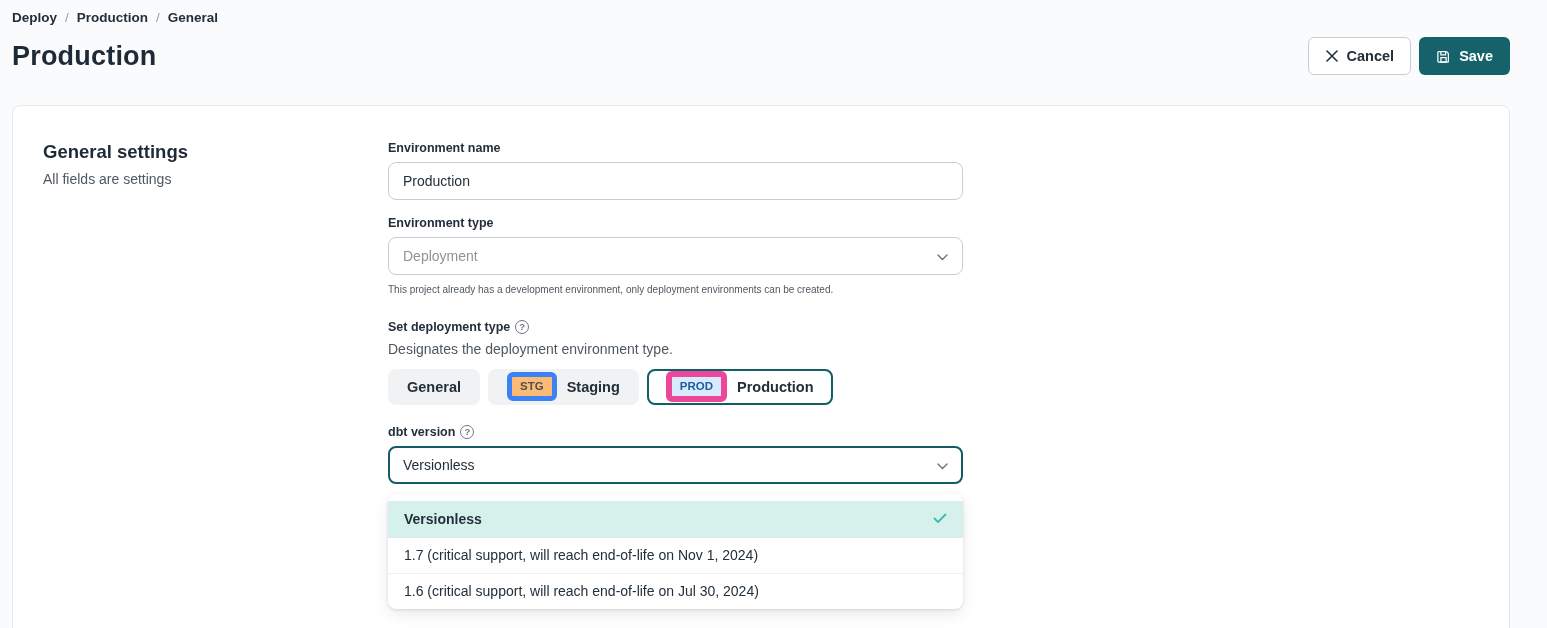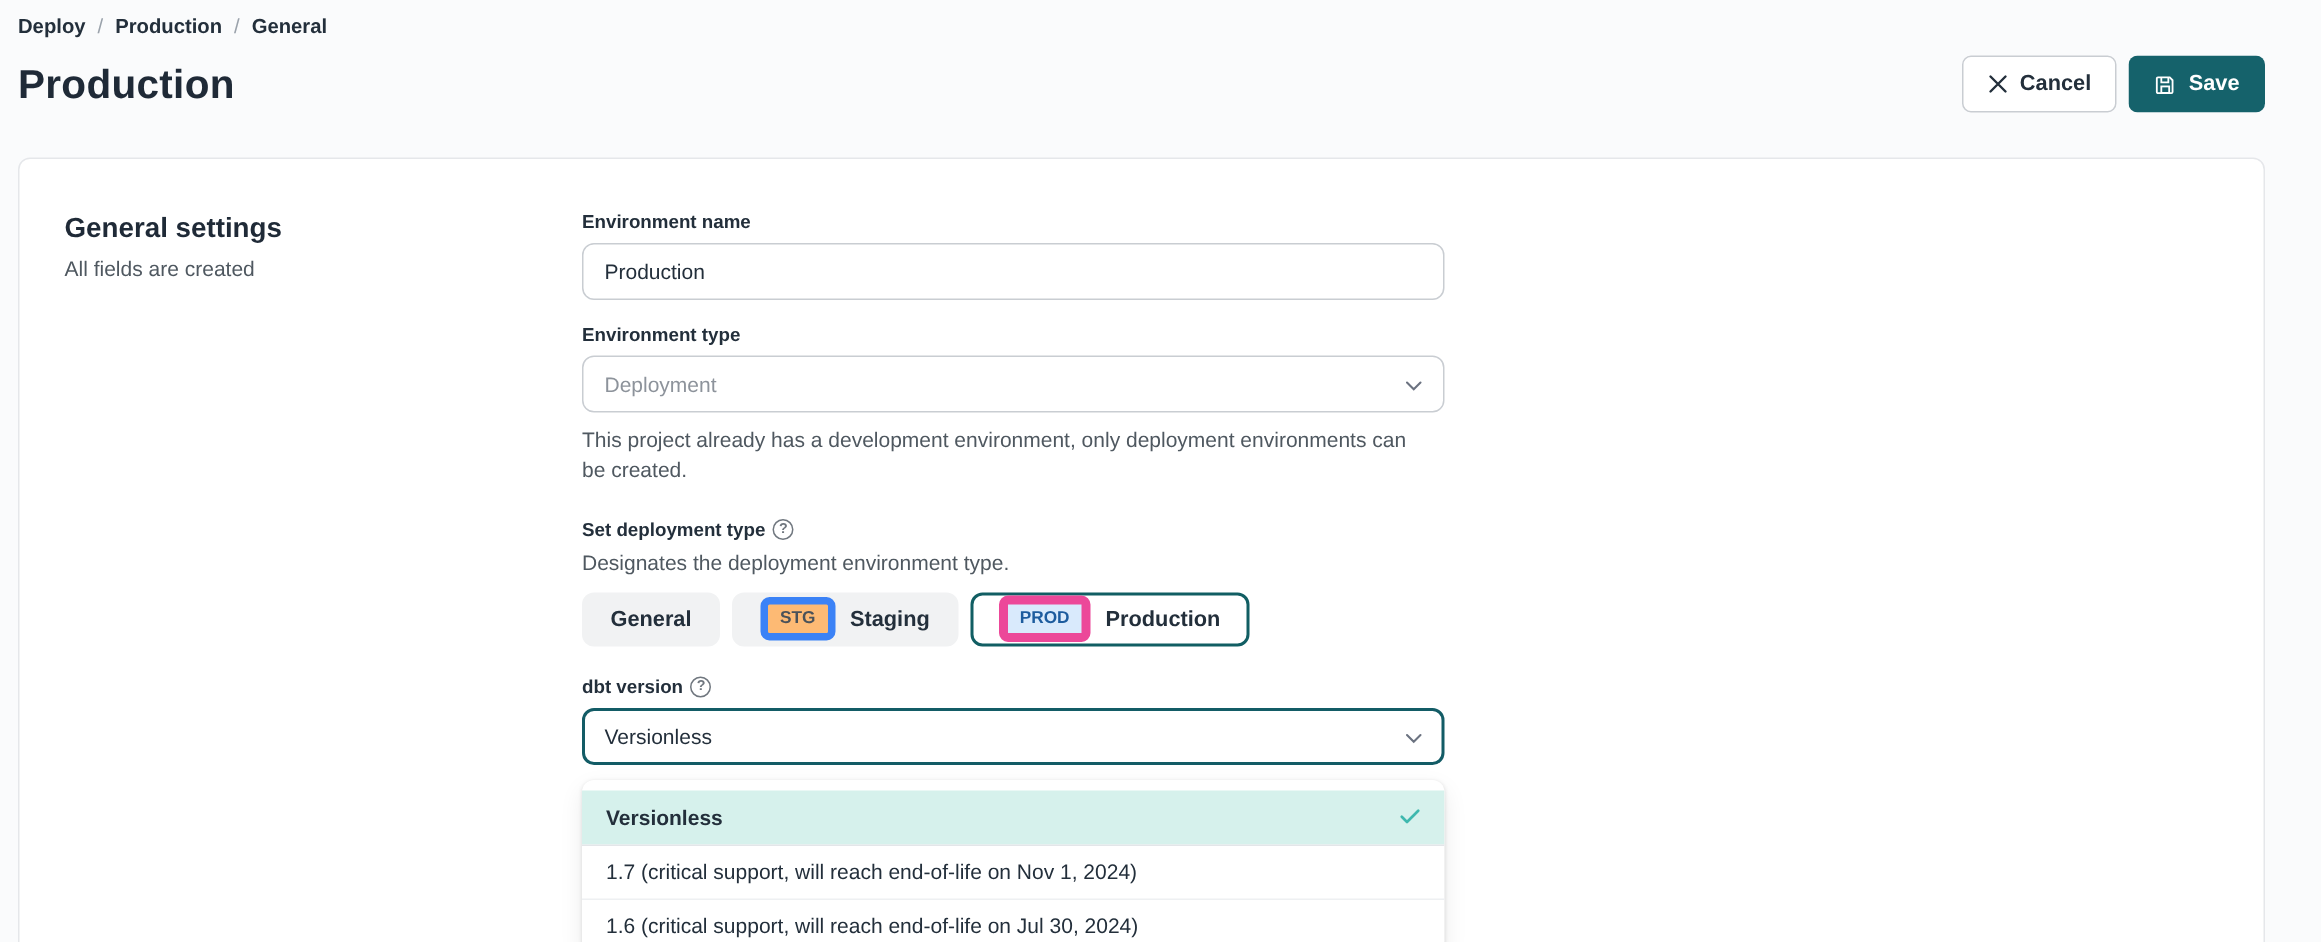--- a/index.html
+++ b/index.html
@@ -47,21 +47,21 @@
     font-size:14px; color:#232f3b; font-family:"Liberation Sans", sans-serif;
     display:flex; align-items:center; justify-content:space-between;
   }
   input.text-input { display:block; }
   .select { cursor:pointer; }
   .select .sel-text { }
   .select.disabled .sel-text { color:#8d939b; }
   .select.focused { border:2px solid #135c66; padding:0 13px; }
   .chev { flex:0 0 auto; }
 
-  .helper-text { margin-top:8px; font-size:14px; line-height:1.45; color:#4f5860; width:560px; }
+  .helper-text { margin-top:8px; font-size:10px; line-height:1.45; color:#4f5860; width:560px; }
   .field-desc { margin-top:7px; font-size:14px; color:#4f5860; }
 
   .mb20 { margin-bottom:16px; }
   .mb22 { margin-bottom:22px; }
 
   
   .deploy-options { display:flex; gap:8px; margin-top:12px; margin-bottom:20px; }
   .deploy-btn { display:inline-flex; align-items:center; gap:10px; height:36px; padding:0 18px;
                 background:#f1f2f3; border:1px solid #f1f2f3; border-radius:8px;
                 font-size:14.5px; font-weight:700; color:#232f3b; cursor:pointer; }
@@ -114,21 +114,21 @@
         </span>
         <span>Save</span>
       </button>
     </div>
   </div>
 
   <div class="card">
 
     <div class="card-left">
       <div class="section-heading">General settings</div>
-      <div class="section-sub">All fields are created</div>
+      <div class="section-sub">All fields are settings</div>
     </div>
 
     <div class="card-right">
 
       <div class="mb20">
         <div class="field-label">Environment name</div>
         <input class="text-input" type="text" value="Production" style="">
       </div>
 
       <div class="mb22">

